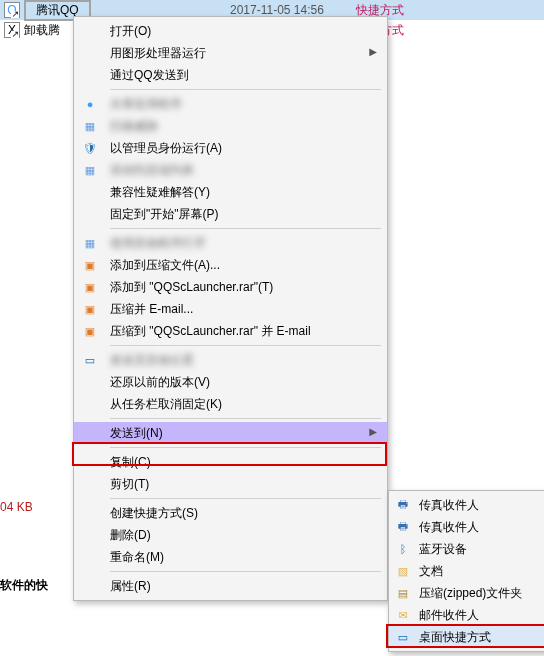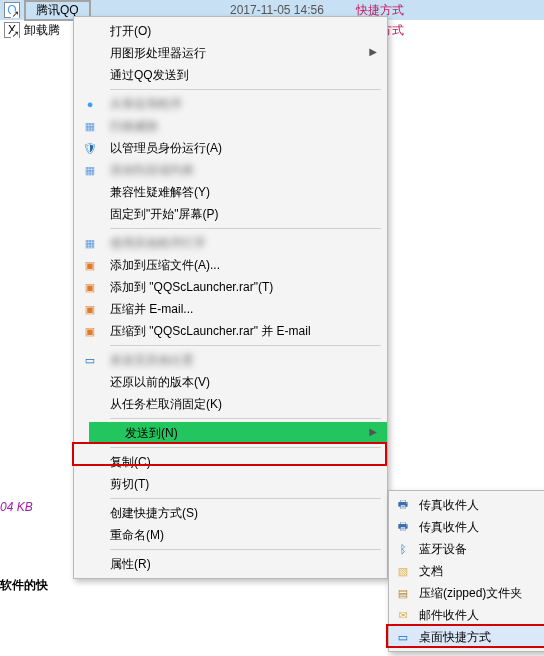--- a/index.html
+++ b/index.html
@@ -43,21 +43,21 @@
   .mi {
     display:flex;
     align-items:center;
     height:22px;
     padding: 0 43px 0 36px;
     position:relative;
     color:#000;
   }
   .mi .lbl { flex:1; white-space:nowrap; overflow:hidden; text-overflow:ellipsis; }
   .mi .arrow { position:absolute; right:10px; top:4px; color:#555; font-size:10px; }
-  .mi.hover { background:#22c55e;margin-left:15px; }
+  .mi.hover { background:#c4b5fd; }
   .mi .mico { position:absolute; left:8px; top:3px; width:16px;height:16px;display:flex;align-items:center;justify-content:center;font-size:11px; }
   .sep { height:1px; background:#d0d0d0; margin:3px 6px 3px 36px; }
   .blur { filter: blur(3px); color:#6a6a6a; }
   .highlight-red { position:absolute; border:2px solid #d40000; pointer-events:none; }
 
   .submenu {
     position:absolute;
     left: 388px;
     top: 490px;
     width: 160px;
@@ -67,21 +67,21 @@
     padding:3px 0;
   }
   .smi {
     display:flex;align-items:center;height:22px;
     padding:0 8px 0 30px;position:relative;color:#000;
     white-space:nowrap;
   }
   .smi .mico { position:absolute;left:6px;top:3px;width:16px;height:16px;display:flex;align-items:center;justify-content:center;font-size:11px; }
   .smi.hover { background:#dbe8f8; }
 
-  .size-label { position:absolute; left:0; top:500px; color:#a21caf;font-style:italic; }
+  .size-label { position:absolute; left:0; top:500px; color:#b91c1c; }
   .caption { position:absolute; left:0; top:577px; color:#000;font-weight:bold; }
   .watermark { position:absolute; right:4px; bottom:-2px; color:#dfe4ea; font-size:28px; font-weight:bold; letter-spacing:2px; filter:blur(0.6px); opacity:.85; }
   .ic-qq { color:#3aa0ff; }
   .ic-shield { color:#1d6fb8; }
   .ic-books { color:#e07b2a; }
   .ic-screen { color:#1d6fb8; }
   .ic-fax { color:#3a6fae; }
   .ic-bt  { color:#1f7dd6; }
   .ic-doc { color:#e0b24a; }
   .ic-zip { color:#b68b3b; }
@@ -189,20 +189,23 @@
       <span class="lbl">复制(C)</span>
     </div>
     <div class="mi">
       <span class="lbl">剪切(T)</span>
     </div>
     <div class="sep"></div>
     <div class="mi">
       <span class="lbl">创建快捷方式(S)</span>
     </div>
     <div class="mi">
+      <span class="lbl">删除(D)</span>
+    </div>
+    <div class="mi">
       <span class="lbl">重命名(M)</span>
     </div>
     <div class="sep"></div>
     <div class="mi">
       <span class="lbl">属性(R)</span>
     </div>
   </div>
 
 <div class="submenu" id="sub">
     <div class="smi">

